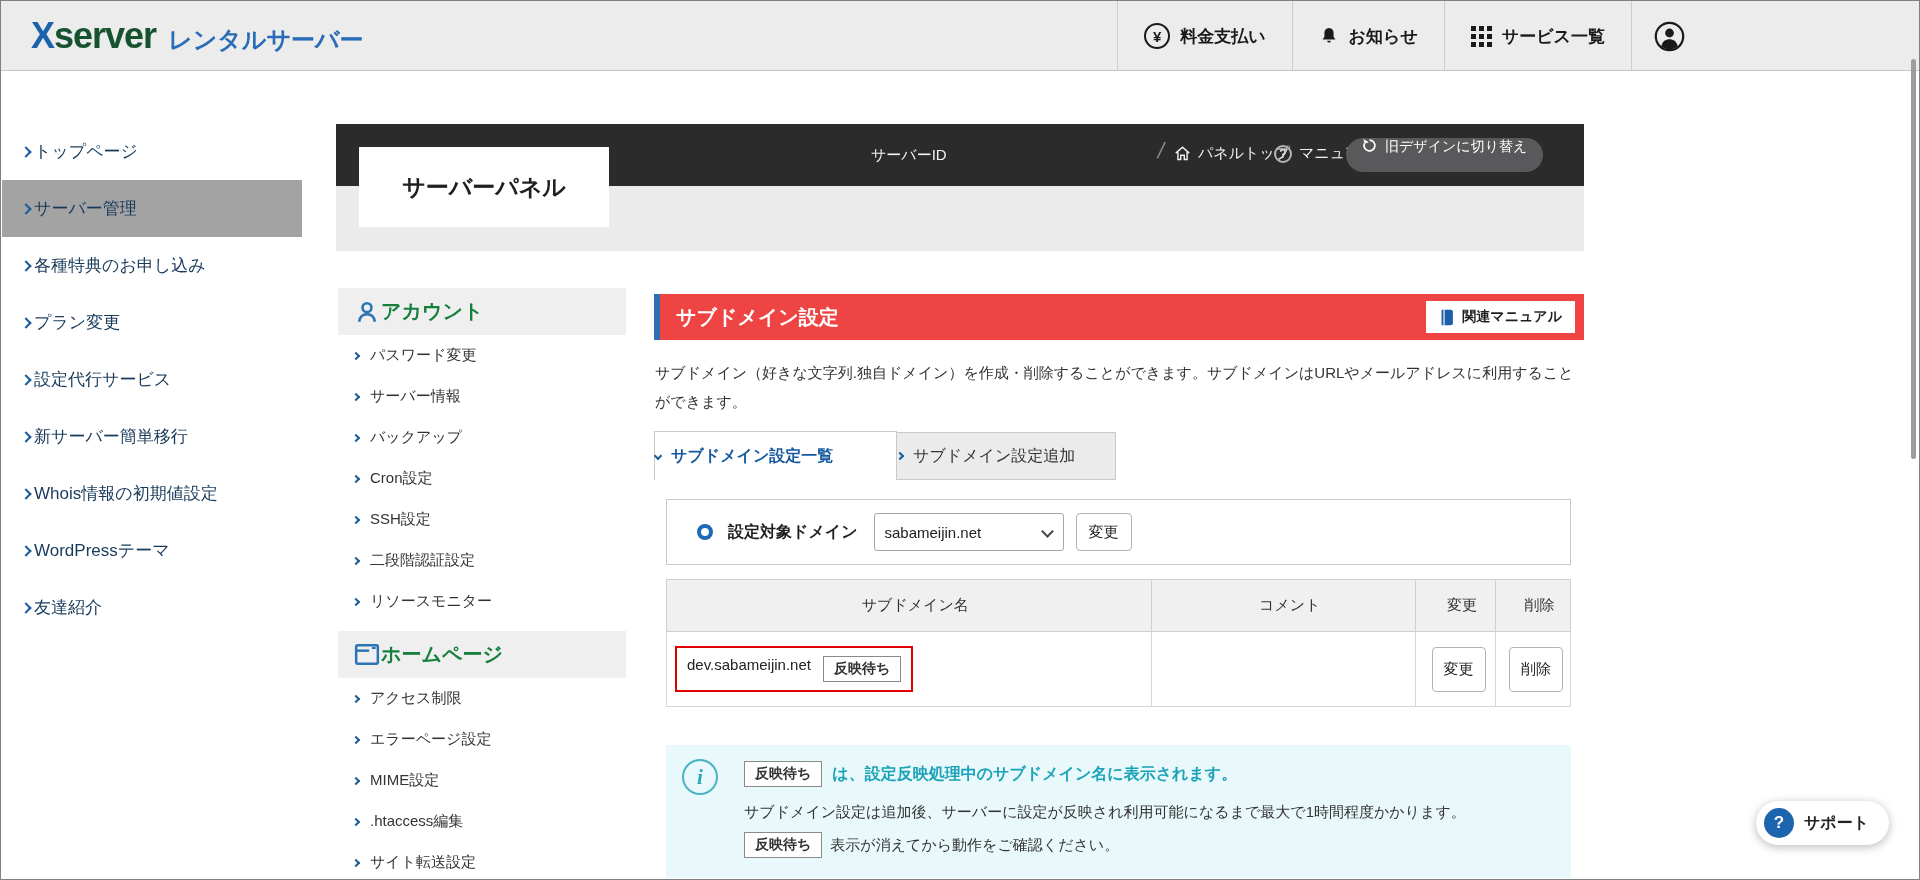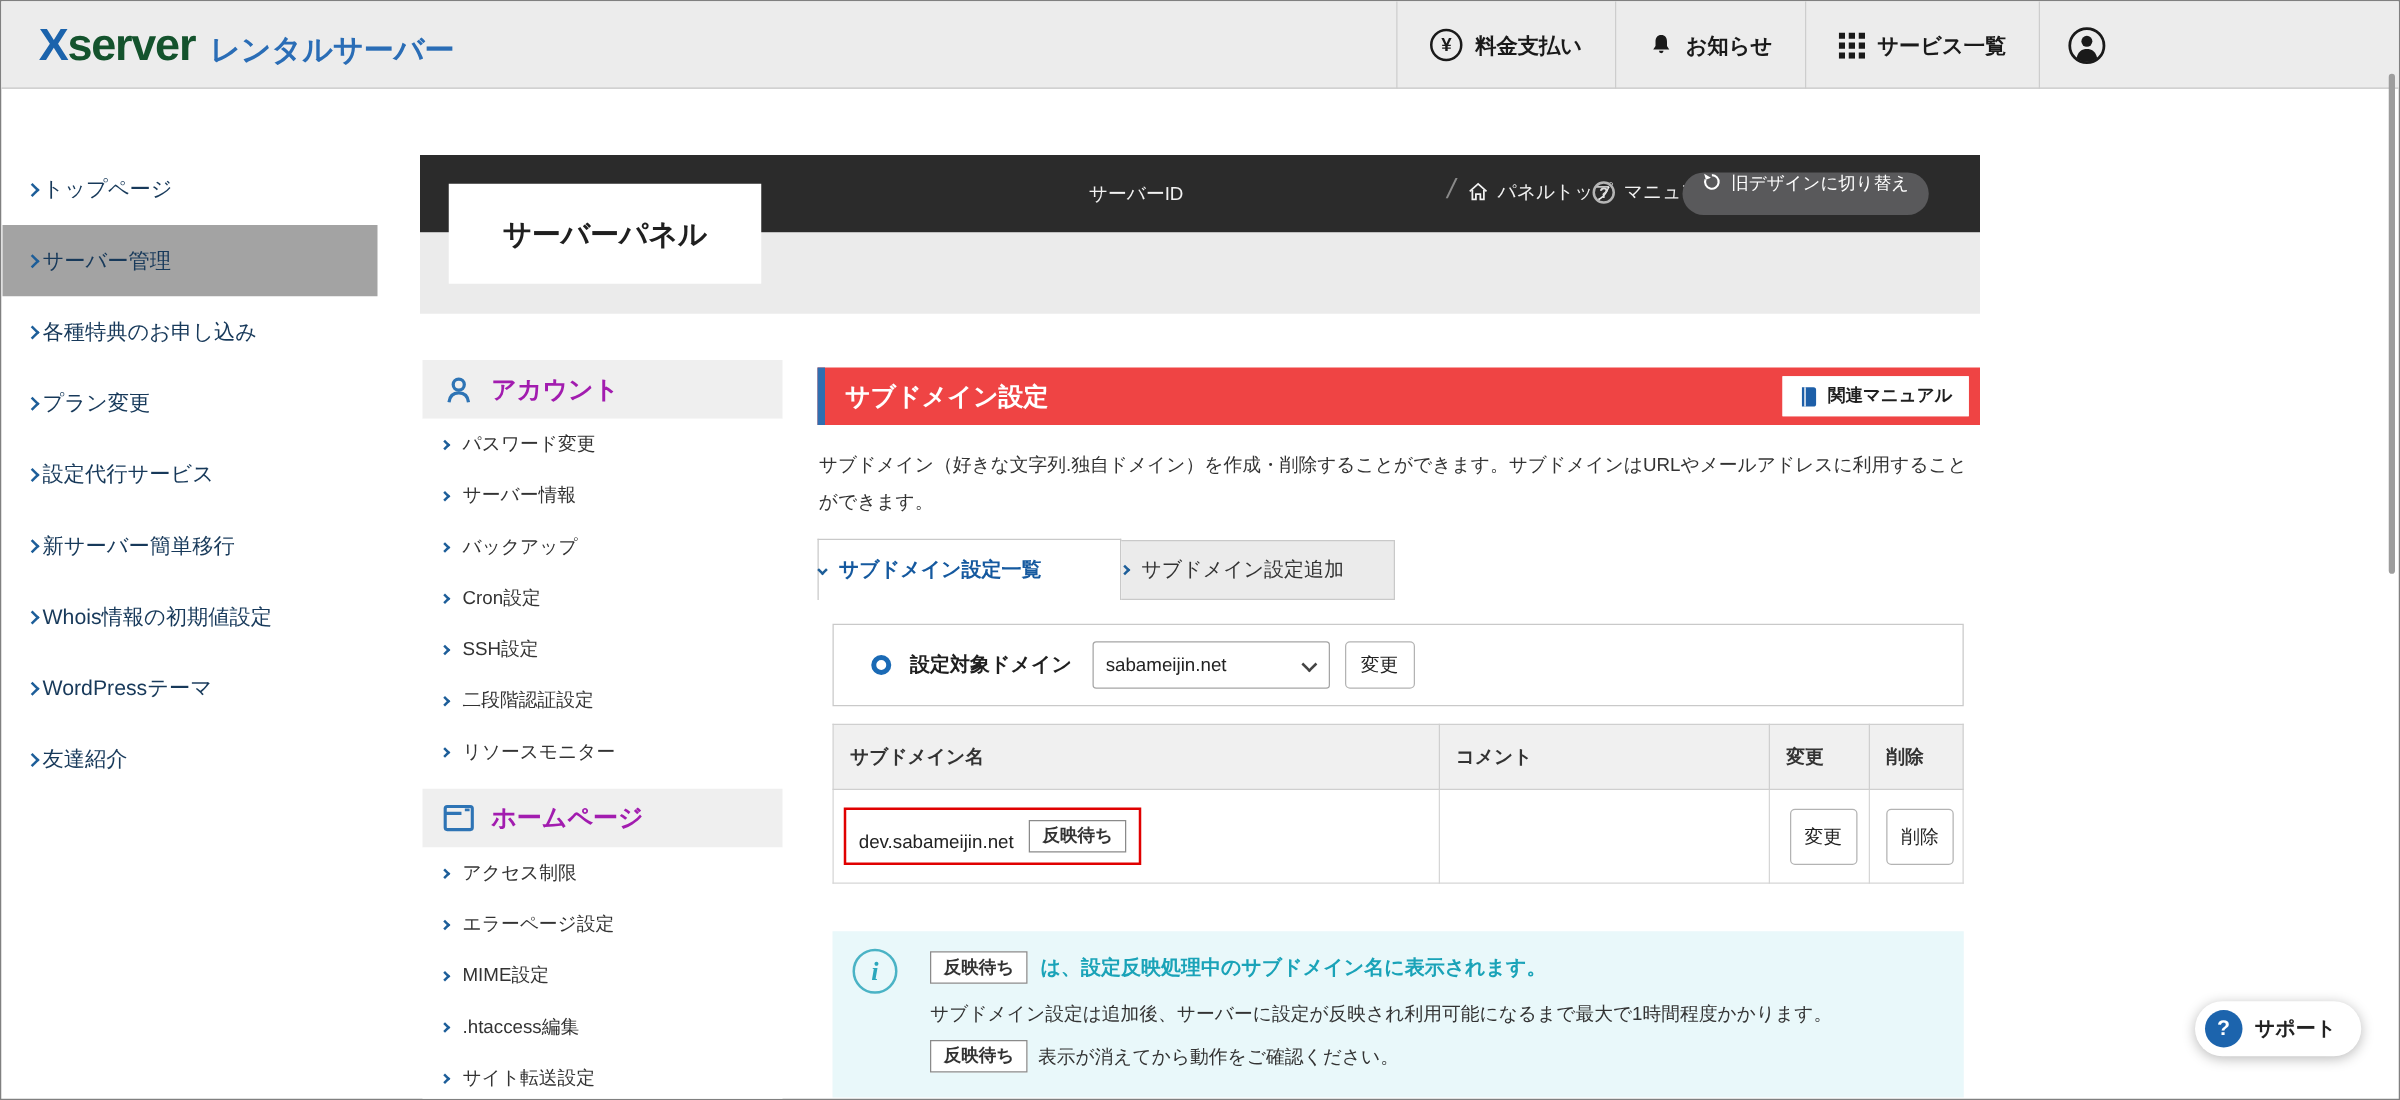--- a/index.html
+++ b/index.html
@@ -50,22 +50,22 @@
                border-radius:17px; background:#59595b; color:#fff; font-size:14px;
                display:flex; align-items:flex-start; gap:8px; cursor:pointer; border:none; }
   .panel-logo-box { position:absolute; left:23px; top:76px; width:250px; height:80px; background:#fff;
                     display:flex; align-items:center; justify-content:center;
                     font-size:23px; font-weight:bold; color:#1f1f1f; z-index:2; }
   .gray-strip { position:absolute; left:0; top:115px; width:1248px; height:65px; background:#ebebeb; }
   .content-body { position:absolute; left:0; top:180px; width:1248px; }
 
   
   .sub-sidebar { position:absolute; left:2px; top:37px; width:288px; }
-  .sub-head { height:47px; background:#efefef; display:flex; align-items:center; gap:13px;
-              padding-left:16px; font-size:20px; font-weight:bold; color:#a21caf; }
+  .sub-head { height:47px; background:#efefef; display:flex; align-items:center; gap:1px;
+              padding-left:16px; font-size:20px; font-weight:bold; color:#15803d; }
   .sub-item { height:41px; display:flex; align-items:center; gap:11px; padding-left:15px;
               font-size:15px; color:#333; cursor:pointer; background:#fff; }
   .sub-gap { height:9px; }
 
   
   .main-panel { position:absolute; left:318px; top:43px; width:930px; }
   .title-bar { height:46px; background:#ef4444; border-left:6px solid #2f6eb0;
                display:flex; align-items:center; padding:0 9px 0 16px; }
   .title-bar h1 { color:#fff; font-size:20px; font-weight:bold; flex:1 1 auto; }
   .manual-btn { height:32px; background:#fff; border:1px solid #fff; display:flex; align-items:center;
@@ -88,25 +88,25 @@
                         appearance:none; -webkit-appearance:none;
                         font-family:"Liberation Sans","DejaVu Sans",sans-serif; }
   .select-wrap::after { content:""; position:absolute; right:12px; top:14px; width:7px; height:7px;
                         border-right:2px solid #444; border-bottom:2px solid #444;
                         transform:rotate(45deg); pointer-events:none; }
   .small-btn { margin-left:12px; width:56px; height:38px; background:#fff; border:1px solid #b3b3b3;
                border-radius:4px; font-size:15px; color:#222; cursor:pointer;
                font-family:"Liberation Sans","DejaVu Sans",sans-serif; }
 
   table.sub-table { margin:14px 0 0 12px; width:905px; border-collapse:collapse; background:#fff; }
-  .sub-table th { background:#f0f0f0; height:52px; font-weight:bold; font-size:15px; color:#333;
-                  text-align:left; padding-left:13px; border:1px solid #cfcfcf; }
+  .sub-table th { background:#f0f0f0; height:52px; font-weight:normal; font-size:15px; color:#333;
+                  text-align:center; padding-left:13px; border:1px solid #cfcfcf; }
   .sub-table td { height:75px; border:1px solid #d6d6d6; padding-left:6px; }
   .col1{width:485px;} .col2{width:265px;} .col3{width:80px;} .col4{width:75px;}
-  .red-box { display:inline-flex; align-items:flex-end; gap:12px; border:2px solid #e00000;
+  .red-box { display:inline-flex; align-items:flex-start; gap:12px; border:2px solid #e00000;
              padding:8px 10px; margin-left:2px; }
   .sub-name { font-size:15px; color:#222; }
   .badge { display:inline-block; border:1px solid #8a8a8a; background:#fff; padding:3px 10px;
            font-size:14px; font-weight:bold; color:#333; white-space:nowrap; }
   .cell-btn { display:block; margin:0 auto; width:54px; height:45px; background:#fff;
               border:1px solid #b3b3b3; border-radius:4px; font-size:15px; color:#222; cursor:pointer;
               font-family:"Liberation Sans","DejaVu Sans",sans-serif; }
 
   .info-box { margin:38px 0 0 12px; width:905px; background:#e9f8fa; padding:16px 20px 20px 78px;
               position:relative; min-height:128px; }

